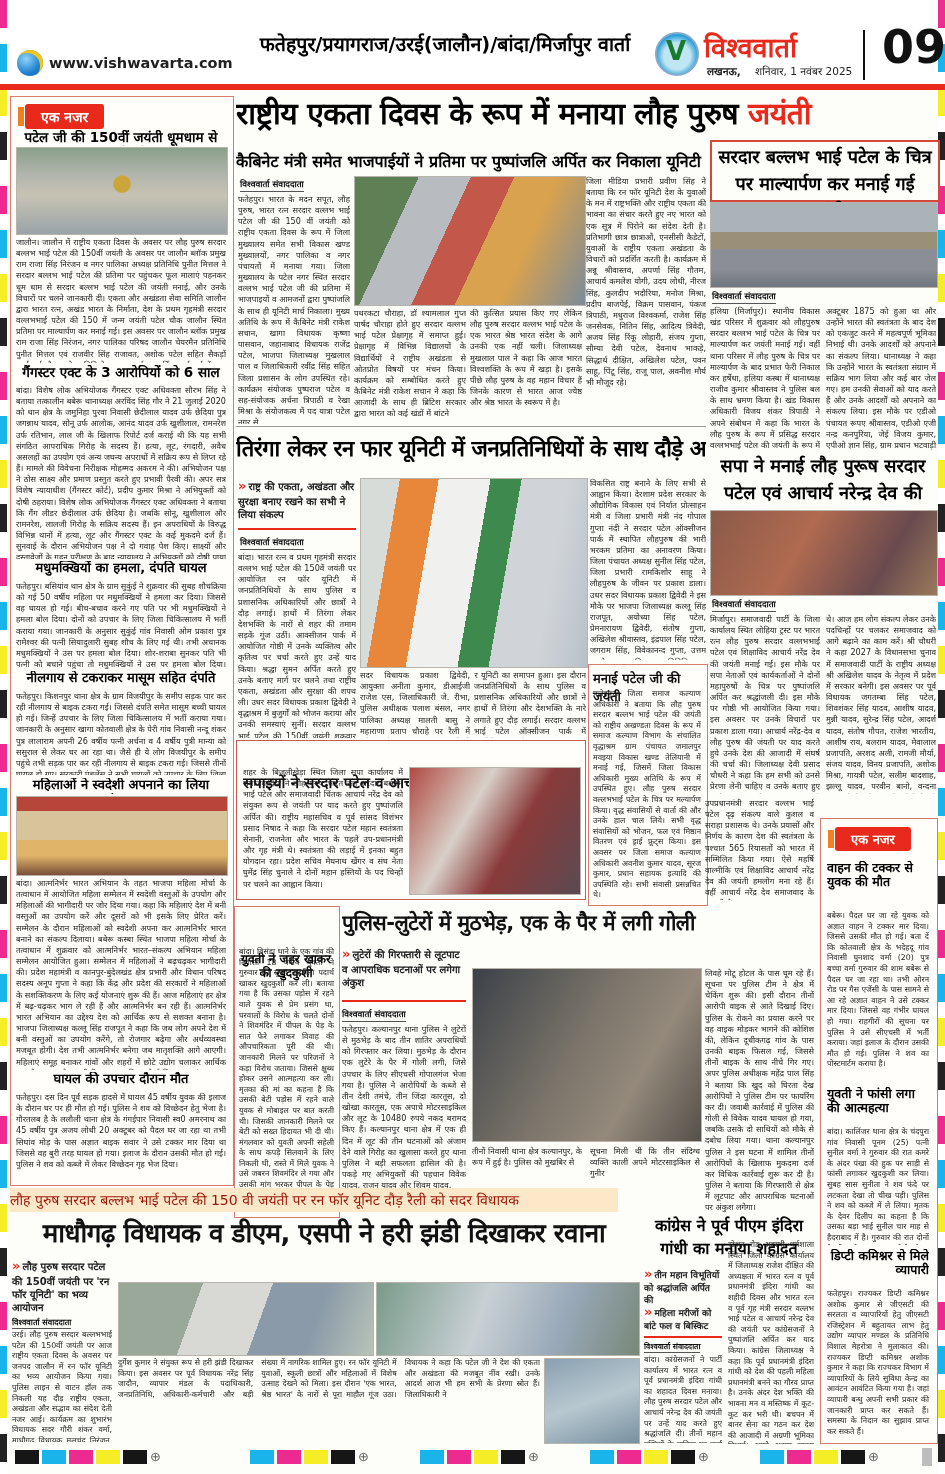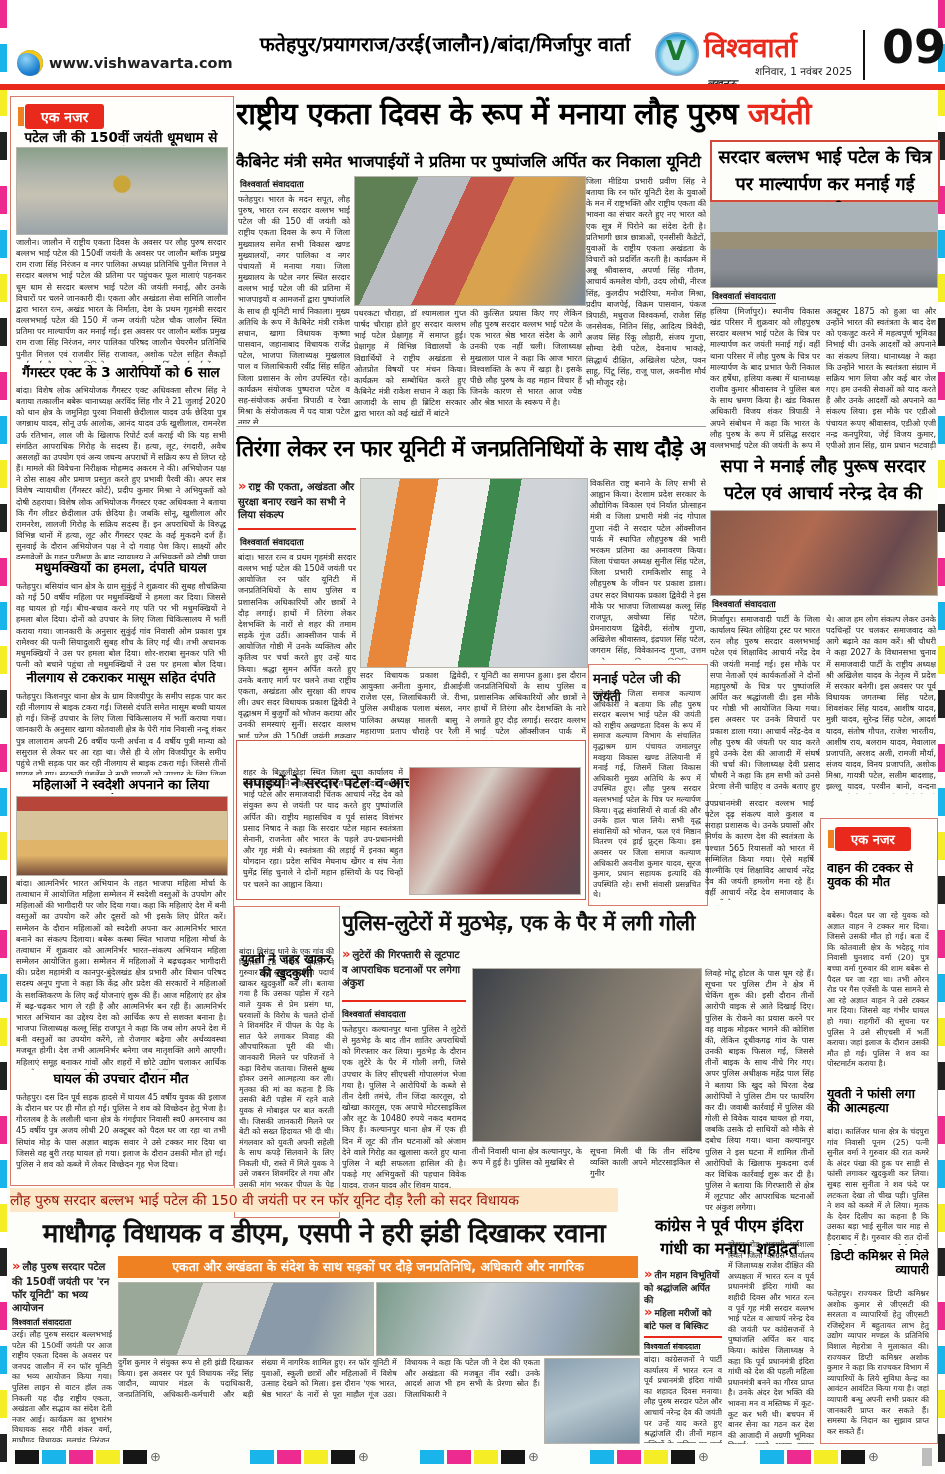--- a/index.html
+++ b/index.html
@@ -42,21 +42,21 @@
   <div class="edge" style="left:0;"></div>
   <div class="edge" style="right:0;"></div>
 
   <div class="abs" style="left:7px;top:0;width:931px;height:84px;background:#fff;">
     <span class="abs" style="left:10px;top:50px;width:26px;height:26px;border-radius:50%;background:radial-gradient(circle at 35% 35%,#8fd4f5,#1d7fd0 60%,#0b5ea8);box-shadow:inset -3px 3px 0 #f5c518;"></span>
     <span class="abs" style="left:42px;top:55px;font-size:14.5px;font-weight:bold;color:#222;">www.vishwavarta.com</span>
     <div class="abs" style="left:228px;top:34px;width:420px;font-size:19.5px;font-weight:bold;color:#000;text-align:center;line-height:1.1;">फतेहपुर/प्रयागराज/उरई(जालौन)/बांदा/मिर्जापुर वार्ता</div>
     <span class="abs" style="left:648px;top:32px;width:40px;height:40px;border-radius:50%;background:radial-gradient(circle at 50% 55%,#bfe6f2 0 45%,#2a9fd8 70%);border:2px solid #8ac;"></span>
     <span class="abs" style="left:659px;top:36px;font-size:26px;font-weight:bold;color:#1b7a2f;">V</span>
     <span class="abs" style="left:697px;top:28px;font-size:27px;font-weight:bold;color:#e8291c;">विश्ववार्ता</span>
-    <span class="abs" style="left:700px;top:76px;font-size:10.5px;font-weight:bold;color:#222;font-style:italic;">लखनऊ,</span>
+    <span class="abs" style="left:700px;top:64px;font-size:10.5px;font-weight:bold;color:#222;">लखनऊ,</span>
     <span class="abs" style="left:748px;top:64px;font-size:10.5px;color:#222;">शनिवार, 1 नवंबर 2025</span>
     <span class="abs" style="left:856px;top:30px;width:2px;height:50px;background:#111;"></span>
     <span class="abs" style="left:875px;top:20px;font-size:46px;font-weight:bold;color:#111;">09</span>
   </div>
   <div class="abs" style="left:0;top:84px;width:945px;height:6px;background:#e8291c;"></div>
 
   <div class="abs box" style="left:10px;top:96px;width:222px;height:1088px;">
     <span class="badge" style="position:absolute;left:14px;top:7px;">एक नजर</span>
     <div class="abs h-side" style="left:5px;top:33px;width:210px;font-size:13.5px;height:16px;">पटेल जी की 150वीं जयंती धूमधाम से मनाई गई</div>
     <div class="abs photo p-statue" style="left:5px;top:50px;width:210px;height:86px;"></div>
@@ -151,21 +151,20 @@
     <div class="abs body-sm" style="left:6px;top:470px;width:102px;height:146px;">फतेहपुर। राज्यकर डिप्टी कमिश्नर अशोक कुमार से जीएसटी की सरलता व व्यापारियों हेतु जीएसटी रजिस्ट्रेशन में बहुतायत लाभ हेतु उद्योग व्यापार मण्डल के प्रतिनिधि विशाल मेहरोत्रा ने मुलाकात की। राज्यकर डिप्टी कमिश्नर अशोक कुमार ने कहा कि राज्यकर विभाग में व्यापारियों के लिये सुविधा केन्द्र का आवंटन आवंटित किया गया है। जहां व्यापारी बन्धु अपनी सभी प्रकार की जानकारी प्राप्त कर सकते हैं। समस्या के निदान का सुझाव प्राप्त कर सकते हैं।</div>
   </div>
 
   <div class="abs" style="left:10px;top:1188px;width:608px;height:24px;background:#fce7c8;color:#9c1708;font-weight:normal;font-size:14px;text-align:left;line-height:24px;overflow:hidden;">लौह पुरुष सरदार बल्लभ भाई पटेल की 150 वी जयंती पर रन फॉर यूनिट दौड़ रैली को सदर विधायक</div>
   <div class="abs nowrap" style="left:10px;top:1214px;width:628px;font-size:26px;font-weight:bold;letter-spacing:-0.5px;text-align:center;">माधौगढ़ विधायक व डीएम, एसपी ने हरी झंडी दिखाकर रवाना</div>
   <div class="abs kick" style="left:12px;top:1258px;width:100px;">
     <span class="arr">»</span><span>लौह पुरुष सरदार पटेल की 150वीं जयंती पर 'रन फॉर यूनिटी' का भव्य आयोजन</span>
   </div>
   <span class="abs byline" style="left:12px;top:1316px;font-size:8px;">विश्ववार्ता संवाददाता</span>
   <div class="abs body-sm" style="left:12px;top:1330px;width:100px;height:112px;">उरई। लौह पुरुष सरदार बल्लभभाई पटेल की 150वीं जयंती पर आज राष्ट्रीय एकता दिवस के अवसर पर जनपद जालौन में रन फॉर यूनिटी का भव्य आयोजन किया गया। पुलिस लाइन से वाटन हॉल तक निकली यह दौड़ राष्ट्रीय एकता, अखंडता और सद्भाव का संदेश देती नजर आई। कार्यक्रम का शुभारंभ विधायक सदर गौरी शंकर वर्मा, माधौगढ़ विधायक मूलचंद निरंजन, जिलाधिकारी राजेश कुमार पाण्डेय और पुलिस अधीक्षक डॉ.</div>
-  <div class="abs" style="left:118px;top:1256px;width:520px;height:22px;background:#f08122;color:#fff;font-weight:bold;font-size:12.5px;text-align:center;line-height:22px;overflow:hidden;">एकता और अखंडता के संदेश के साथ सड़कों पर दौड़े जनप्रतिनिधि, अधिकारी और नागरिक</div>
   <div class="abs photo p-run1" style="left:118px;top:1282px;width:254px;height:72px;"></div>
   <div class="abs photo p-run2" style="left:376px;top:1282px;width:262px;height:72px;"></div>
   <div class="abs body-sm" style="left:118px;top:1358px;width:422px;height:86px;column-count:3;column-gap:8px;">दुर्गेश कुमार ने संयुक्त रूप से हरी झंडी दिखाकर किया। इस अवसर पर पूर्व विधायक नरेंद्र सिंह जादौन, व्यापार मंडल के पदाधिकारी, जनप्रतिनिधि, अधिकारी-कर्मचारी और बड़ी संख्या में नागरिक शामिल हुए। रन फॉर यूनिटी में युवाओं, स्कूली छात्रों और महिलाओं में विशेष उत्साह देखने को मिला। इस दौरान 'एक भारत, श्रेष्ठ भारत' के नारों से पूरा माहौल गूंज उठा। विधायक ने कहा कि पटेल जी ने देश की एकता और अखंडता की मजबूत नींव रखी। उनके आदर्श आज भी हम सभी के प्रेरणा स्रोत हैं। जिलाधिकारी ने</div>
   <div class="abs photo p-run3" style="left:544px;top:1358px;width:94px;height:84px;"></div>
 
   <div class="abs h-side" style="left:642px;top:1214px;width:174px;font-size:16px;line-height:1.45;height:48px;">कांग्रेस ने पूर्व पीएम इंदिरा गांधी का मनाया शहादत दिवस</div>
   <div class="abs kick" style="left:644px;top:1266px;width:78px;font-size:9px;">
     <span class="arr">»</span><span>तीन महान विभूतियों को श्रद्धांजलि अर्पित की</span>
   </div>
   <div class="abs kick" style="left:644px;top:1304px;width:78px;font-size:9px;">

